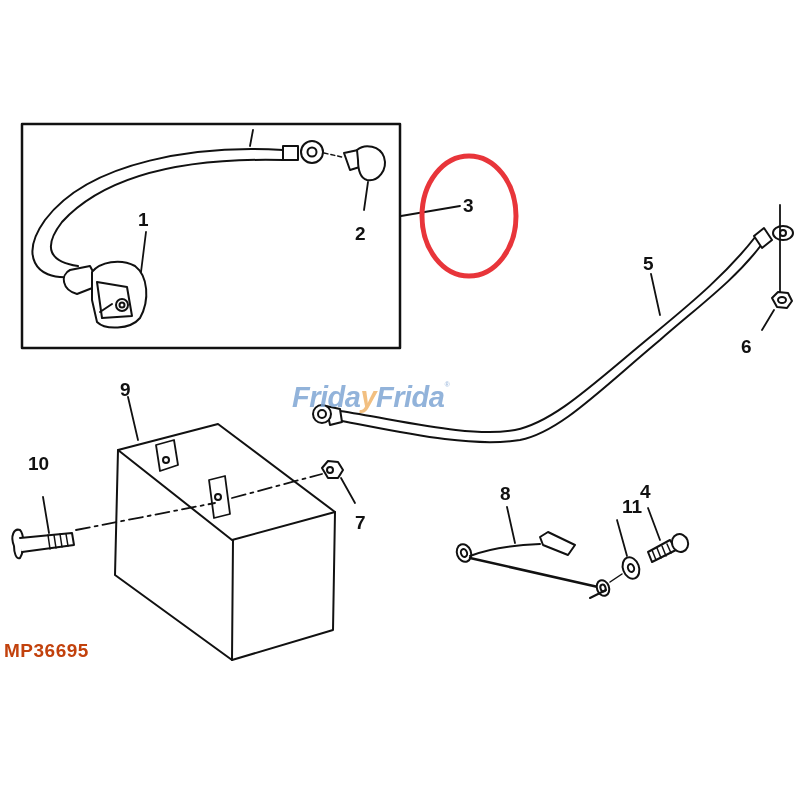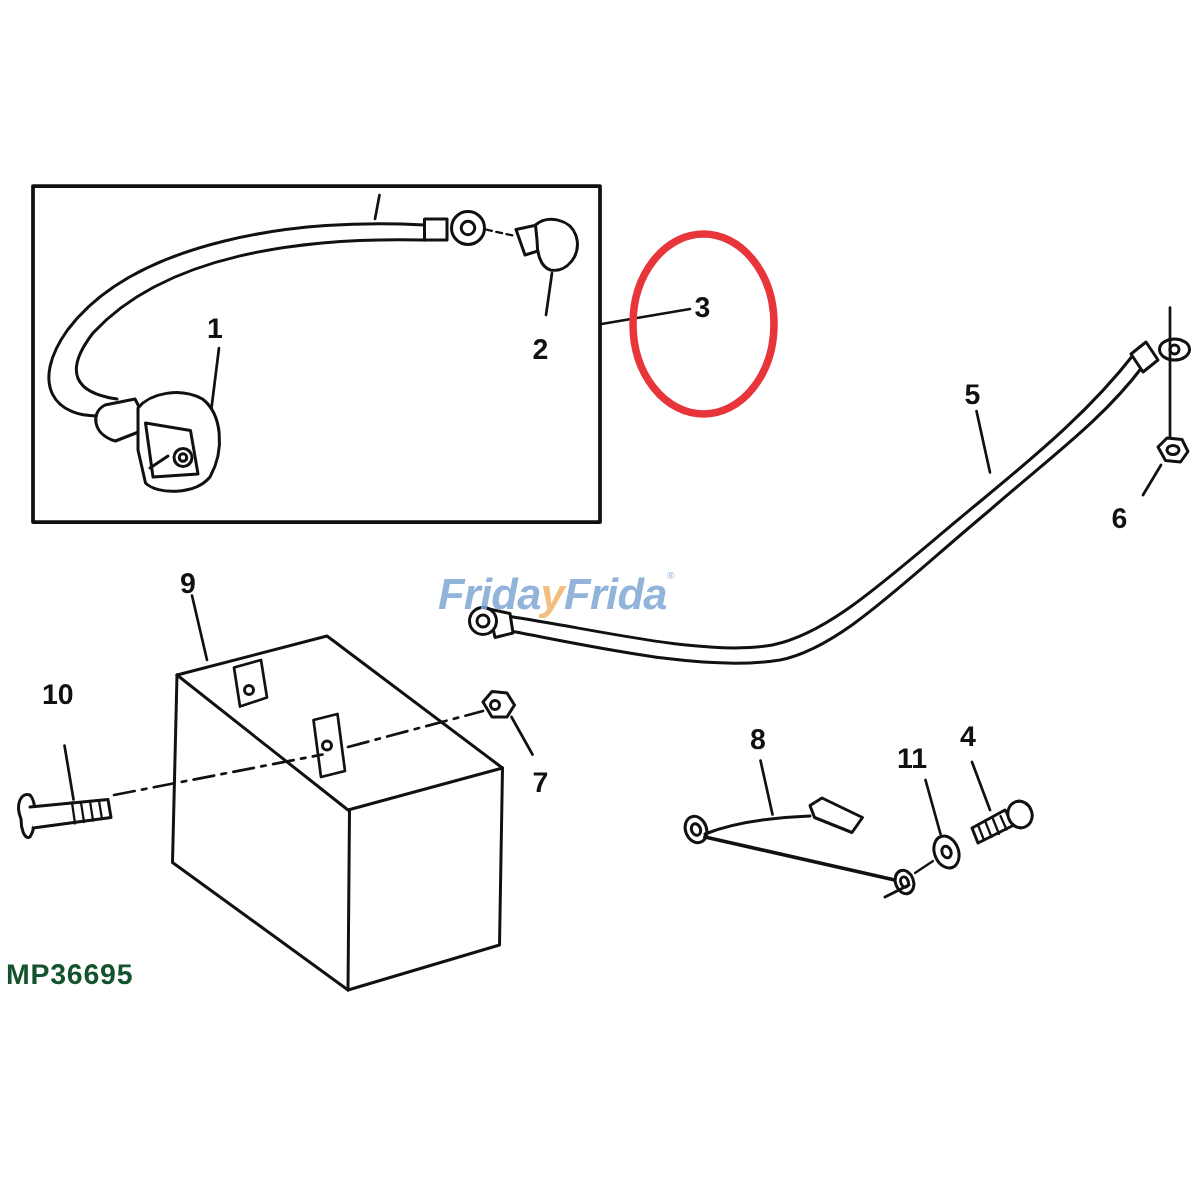--- a/index.html
+++ b/index.html
@@ -1,19 +1,19 @@
 <!DOCTYPE html>
 <html><head>
 <meta charset="utf-8">
 <style>
   html, body { margin: 0; padding: 0; background: #ffffff; }
   body { width: 800px; height: 800px; position: relative; overflow: hidden; font-family: "Liberation Sans", sans-serif; }
   #diagram { position: absolute; left: 0; top: 0; width: 800px; height: 800px; }
   .callout { position: absolute; font-family: "Liberation Sans", sans-serif; font-weight: bold; font-size: 19px; color: #111; line-height: 1; }
-  .drawing-id { position: absolute; left: 4px; top: 640px; font-family: "Liberation Sans", sans-serif; font-weight: bold; font-size: 19px; letter-spacing: 0.5px; color: #14532d; }
+  .drawing-id { position: absolute; left: 4px; top: 640px; font-family: "Liberation Sans", sans-serif; font-weight: bold; font-size: 19px; letter-spacing: 0.5px; color: #c2410c; }
   .watermark { position: absolute; left: 292px; top: 381px; font-family: "Liberation Sans", sans-serif; font-weight: bold; font-style: italic; font-size: 29px; letter-spacing: -0.5px; color: #7fa6d4; opacity: 0.85; }
   .watermark .reg { font-size: 7px; vertical-align: top; color: #9bb7dc; }
   .watermark .accent { color: #f0b46a; }
 </style>
 </head>
 <body>
 
 <svg id="diagram" viewBox="0 0 800 800" xmlns="http://www.w3.org/2000/svg" fill="none" stroke="#111" stroke-width="2" stroke-linecap="round" stroke-linejoin="round">
 
   <g>
@@ -137,15 +137,15 @@
 <span class="callout" style="left:138px; top:210px;">1</span>
 <span class="callout" style="left:355px; top:224px;">2</span>
 <span class="callout" style="left:463px; top:196px;">3</span>
 <span class="callout" style="left:640px; top:482px;">4</span>
 <span class="callout" style="left:643px; top:254px;">5</span>
 <span class="callout" style="left:741px; top:337px;">6</span>
 <span class="callout" style="left:355px; top:513px;">7</span>
 <span class="callout" style="left:500px; top:484px;">8</span>
 <span class="callout" style="left:120px; top:380px;">9</span>
 <span class="callout" style="left:28px; top:454px;">10</span>
-<span class="callout" style="left:598px; top:497px;">11</span>
+<span class="callout" style="left:622px; top:497px;">11</span>
 
 <div class="drawing-id">MP36695</div>
 
 </body></html>

